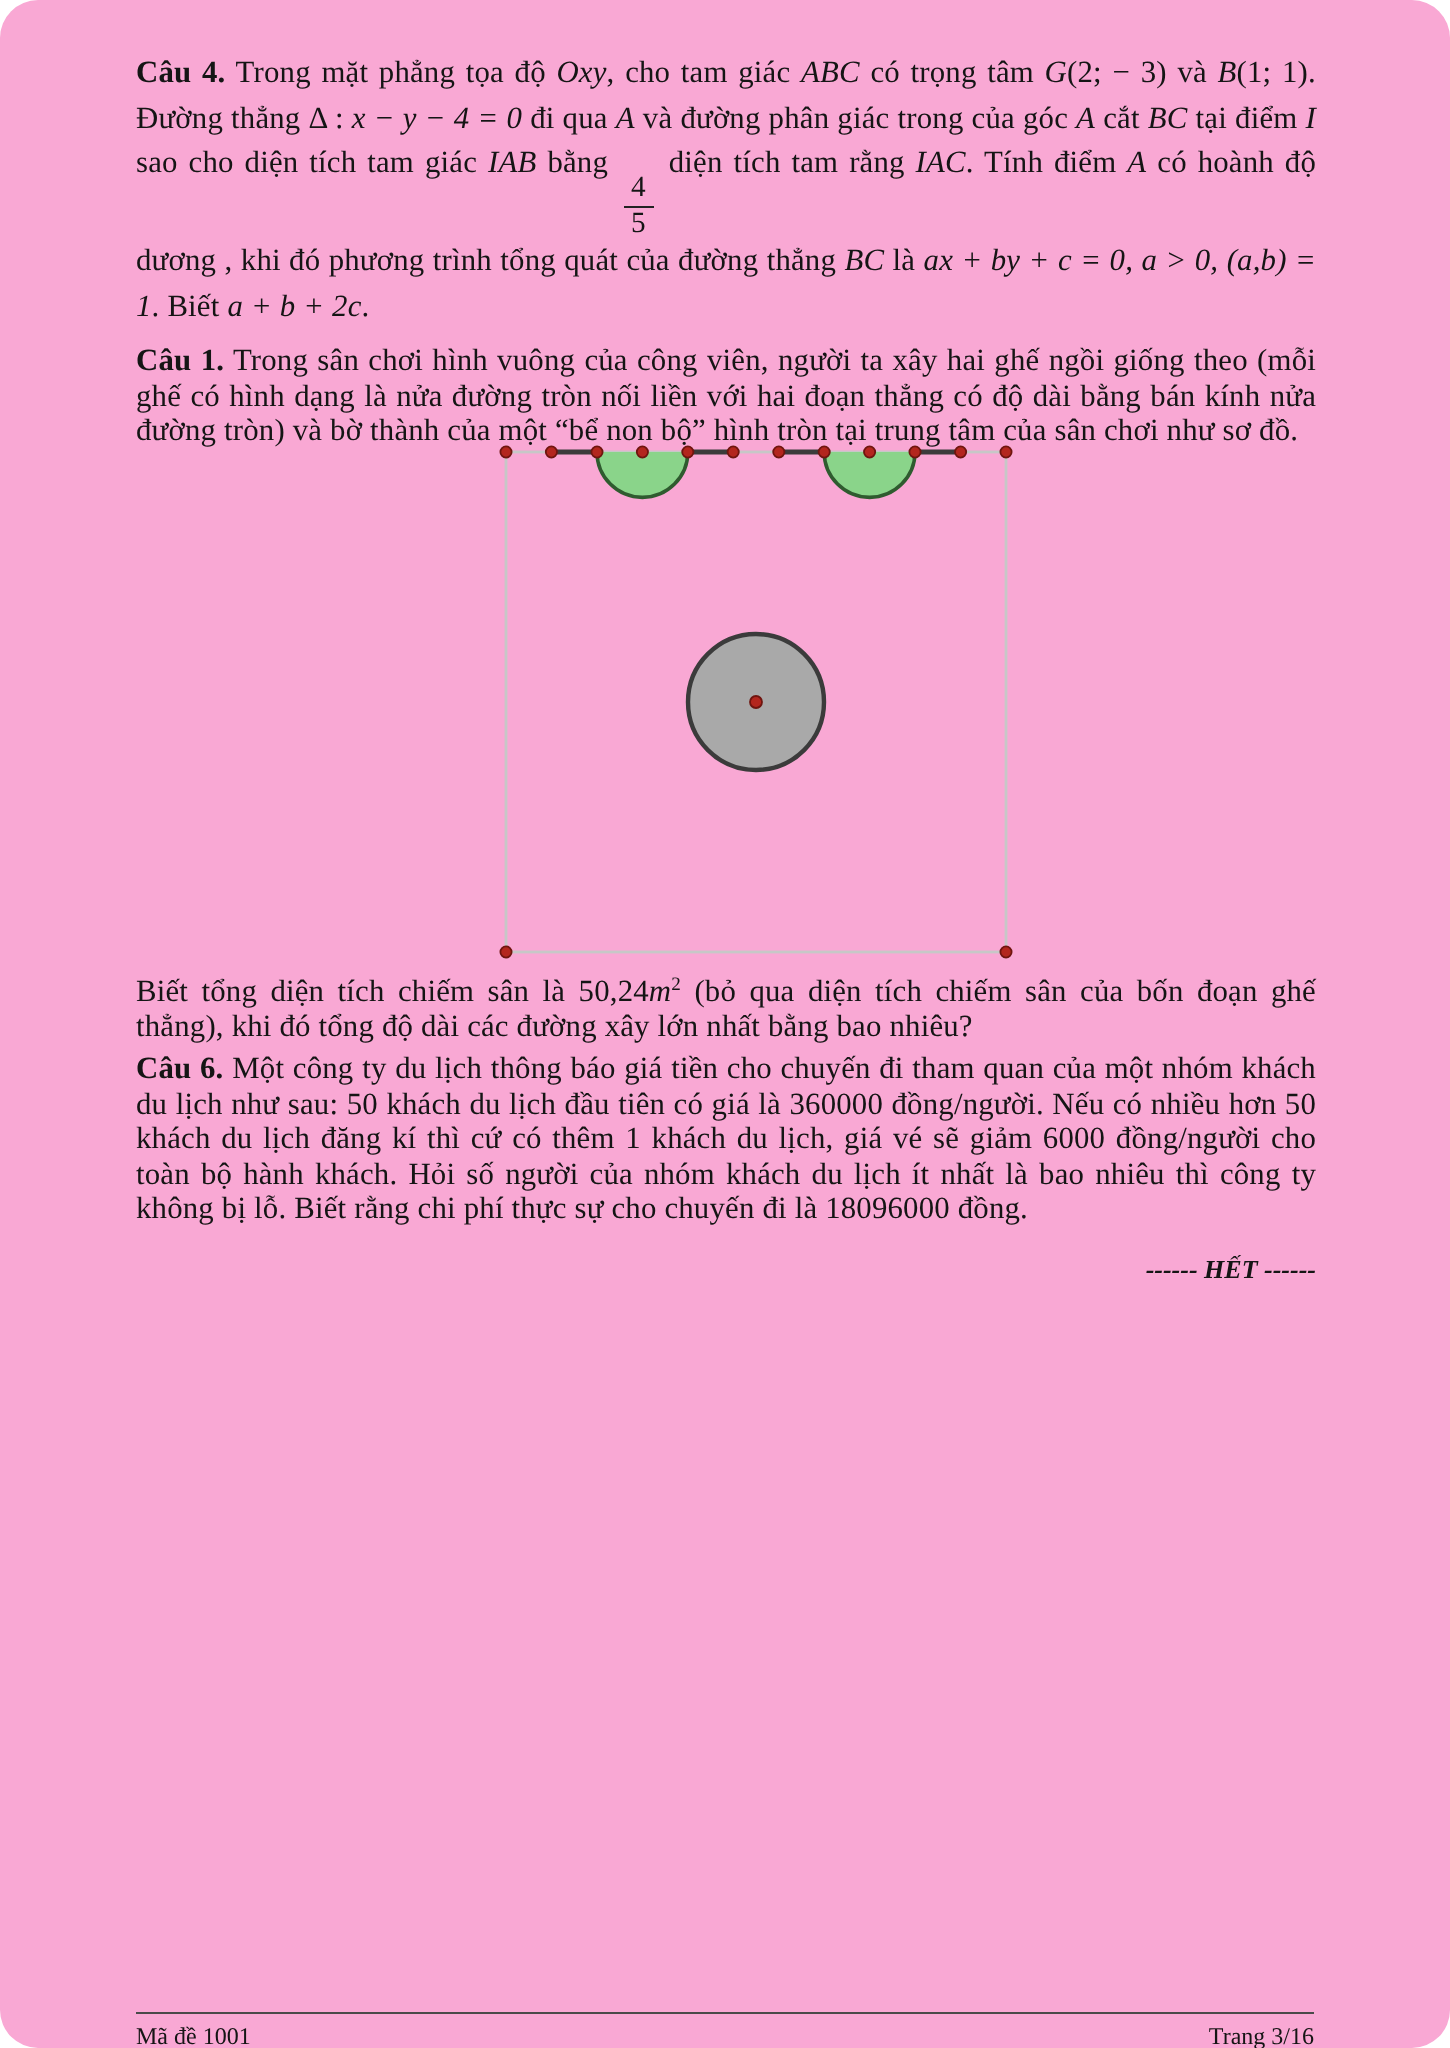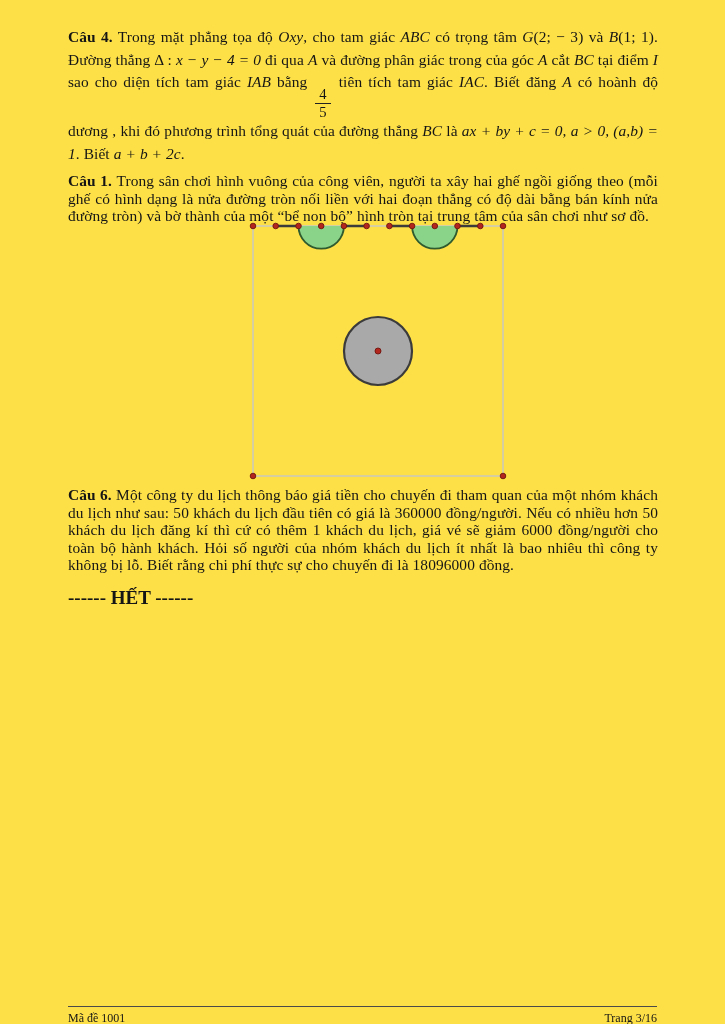--- a/index.html
+++ b/index.html
@@ -8,21 +8,22 @@
   }
   body {
     width: 725px; height: 1024px;
     position: relative;
     overflow: hidden;
     font-family: "Liberation Serif", "DejaVu Serif", serif;
     color: #151515;
   }
   .page {
     position: absolute; inset: 0;
-    background: #fde047;
+    background: #f9a8d4;
+    border-radius: 19px;
   }
   .content {
     position: absolute;
     left: 68px; top: 26px; width: 590px;
   }
   p.q {
     margin: 0;
     text-align: justify;
     font-size: 15.4px;
     line-height: 17.4px;
@@ -56,23 +57,24 @@
 
   .sq-edge   { fill: none; stroke: var(--fig-square-edge); stroke-width: 1.4; }
   .bench-seg { stroke: var(--fig-bench-line); stroke-width: 2.4; stroke-linecap: round; }
   .seat-fill { fill: var(--fig-seat-fill); stroke: none; }
   .seat-arc  { fill: none; stroke: var(--fig-seat-stroke); stroke-width: 1.8; }
   .pool      { fill: var(--fig-pool-fill); stroke: var(--fig-pool-stroke); stroke-width: 2.2; }
   .pt        { fill: var(--fig-point-fill); stroke: var(--fig-point-stroke); stroke-width: 0.9; }
 
   p.end-line {
     margin: 14px 0 0 0;
-    text-align: left;
-    font-size: 19px;
+    text-align: right;
+    font-size: 13px;
     font-weight: bold;
+    font-style: italic;
   }
 
   .footer {
     position: absolute;
     left: 68px; right: 68px; top: 1006px;
     border-top: 1.6px solid #4a4a4a;
     padding-top: 4px;
     display: flex;
     justify-content: space-between;
     font-size: 12px;
@@ -80,21 +82,21 @@
 </style>
 </head>
 <body>
 
 <div class="page">
   <div class="content">
 
     <p class="q q4"><span class="seg-b">Câu 4.</span><span> Trong mặt phẳng tọa độ </span><span class="seg-i">Oxy</span><span>, cho tam giác </span><span class="seg-i">ABC</span><span> có trọng tâm </span><span class="seg-i">G</span><span>(2; − 3)</span><span> và </span><span class="seg-i">B</span><span>(1; 1)</span><span>. Đường thẳng </span><span>Δ : </span><span class="seg-i">x − y − 4 = 0</span><span> đi qua </span><span class="seg-i">A</span><span> và đường phân giác trong của góc </span><span class="seg-i">A</span><span> cắt </span><span class="seg-i">BC</span><span> tại điểm </span><span class="seg-i">I</span><span> sao cho diện tích tam giác </span><span class="seg-i">IAB</span><span> bằng </span><span class="frac">
           <span class="num">4</span>
           <span class="den">5</span>
-        </span><span> tiên tích tam giác </span><span class="seg-i">IAC</span><span>. Biết đăng </span><span class="seg-i">A</span><span> có hoành độ dương , khi đó phương trình tổng quát của đường thẳng </span><span class="seg-i">BC</span><span> là </span><span class="seg-i">ax + by + c = 0, a &gt; 0, (a,b) = 1</span><span>. Biết </span><span class="seg-i">a + b + 2c</span><span>.</span></p>
+        </span><span> diện tích tam rằng </span><span class="seg-i">IAC</span><span>. Tính điểm </span><span class="seg-i">A</span><span> có hoành độ dương , khi đó phương trình tổng quát của đường thẳng </span><span class="seg-i">BC</span><span> là </span><span class="seg-i">ax + by + c = 0, a &gt; 0, (a,b) = 1</span><span>. Biết </span><span class="seg-i">a + b + 2c</span><span>.</span></p>
 
     <p class="q"><span class="seg-b">Câu 1.</span><span> Trong sân chơi hình vuông của công viên, người ta xây hai ghế ngồi giống theo (mỗi ghế có hình dạng là nửa đường tròn nối liền với hai đoạn thẳng có độ dài bằng bán kính nửa đường tròn) và bờ thành của một “bể non bộ” hình tròn tại trung tâm của sân chơi như sơ đồ.</span></p>
 
     <figure class="diagram">
       <svg width="276" height="262" viewBox="0 0 276 262">
 
         <rect class="sq-edge" x="13" y="6" width="250" height="250"></rect>
 
         <line class="bench-seg" x1="35.7" y1="6" x2="58.5" y2="6"></line>
         <path class="seat-fill" d="M 58.5 6 A 22.7 22.7 0 0 0 103.9 6 Z"></path>
@@ -120,20 +122,21 @@
         <circle class="pt" cx="194.8" cy="6" r="2.8"></circle>
         <circle class="pt" cx="217.5" cy="6" r="2.8"></circle>
         <circle class="pt" cx="240.3" cy="6" r="2.8"></circle>
         <circle class="pt" cx="263" cy="6" r="2.8"></circle>
 
         <circle class="pt" cx="13" cy="256" r="2.8"></circle>
         <circle class="pt" cx="263" cy="256" r="2.8"></circle>
       </svg>
     </figure>
 
+    <p class="q"><span>Biết tổng diện tích chiếm sân là </span><span>50,24</span><span class="seg-i">m</span><span class="seg-sup">2</span><span> (bỏ qua diện tích chiếm sân của bốn đoạn ghế thẳng), khi đó tổng độ dài các đường xây lớn nhất bằng bao nhiêu?</span></p>
 
 
     <p class="q" style="margin-top:4px"><span class="seg-b">Câu 6.</span><span> Một công ty du lịch thông báo giá tiền cho chuyến đi tham quan của một nhóm khách du lịch như sau: 50 khách du lịch đầu tiên có giá là 360000 đồng/người. Nếu có nhiều hơn 50 khách du lịch đăng kí thì cứ có thêm 1 khách du lịch, giá vé sẽ giảm 6000 đồng/người cho toàn bộ hành khách. Hỏi số người của nhóm khách du lịch ít nhất là bao nhiêu thì công ty không bị lỗ. Biết rằng chi phí thực sự cho chuyến đi là 18096000 đồng.</span></p>
 
     <p class="end-line">------ HẾT ------</p>
   </div>
 
   <div class="footer">
     <span>Mã đề 1001</span>
     <span>Trang 3/16</span>

